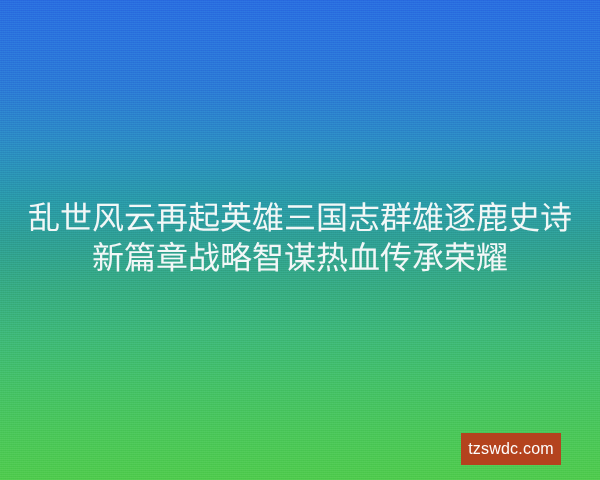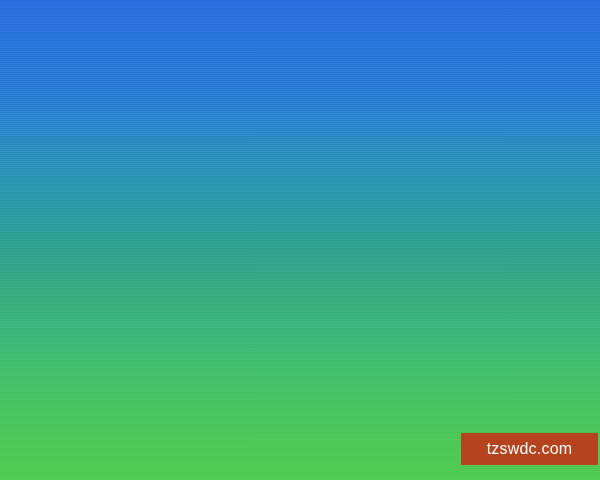--- a/index.html
+++ b/index.html
@@ -72,21 +72,21 @@
     line-height: 40px;
     letter-spacing: 0px;
     word-break: break-all;
     text-rendering: geometricPrecision;
   }
 
   .watermark-badge {
     position: absolute;
     left: 461px;
     top: 433px;
-    width: 137px;
+    width: 100px;
     height: 32px;
     background: #b4431e;
     display: flex;
     align-items: center;
     justify-content: center;
     box-sizing: border-box;
   }
 
   .watermark-badge-label {
     color: #fdfdfd;
@@ -100,18 +100,19 @@
 </style>
 </head>
 <body>
 
 <div class="banner">
 
   <div class="banner-gradient"></div>
 
   <div class="banner-noise"></div>
 
+  <h1 class="headline">乱世风云再起英雄三国志群雄逐鹿史诗新篇章战略智谋热血传承荣耀</h1>
 
   <div class="watermark-badge">
     <span class="watermark-badge-label">tzswdc.com</span>
   </div>
 
 </div>
 
 </body></html>

